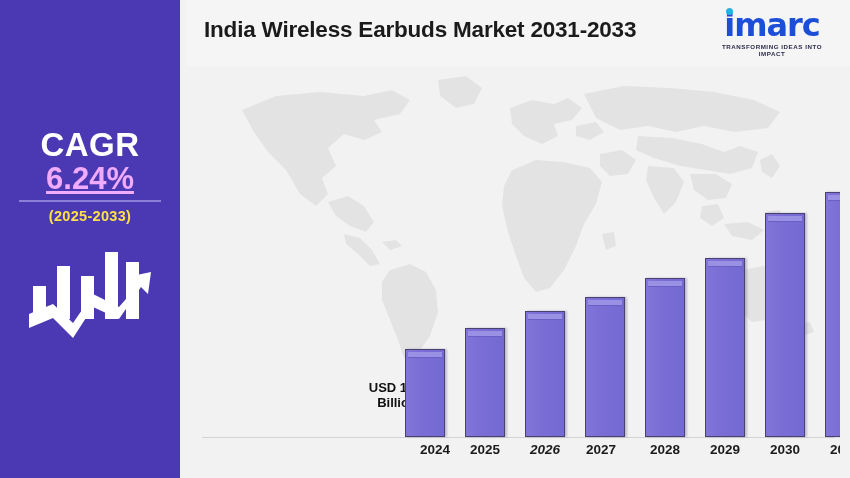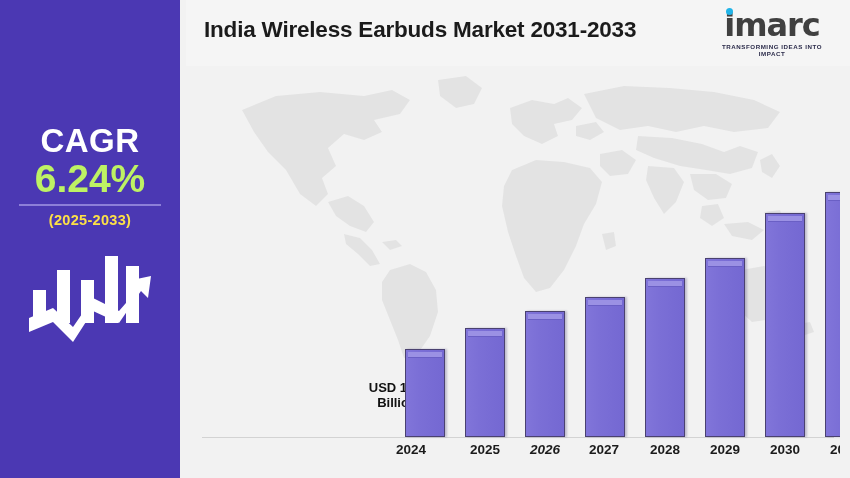--- a/index.html
+++ b/index.html
@@ -16,21 +16,21 @@
   .left-panel{
     position:absolute;left:0;top:0;width:180px;height:478px;
     background:#4b38b3;
     display:flex;flex-direction:column;align-items:center;justify-content:center;
   }
   .cagr-label{
     color:#ffffff;font-size:33px;font-weight:bold;letter-spacing:.5px;
     line-height:1;margin-bottom:2px;
   }
   .cagr-value{
-    color:#bef264;font-size:39px;font-weight:bold;line-height:1.05;
+    color:#f0abfc;font-size:31px;font-weight:bold;line-height:1.05;text-decoration:underline;
   }
   .cagr-rule{
     width:142px;height:2px;background:#8d7fd8;margin:4px 0 6px 0;
   }
   .cagr-period{
     color:#fde047;font-size:14.5px;font-weight:bold;letter-spacing:.3px;
   }
   .growth-icon{margin-top:26px;}
 
   
@@ -48,21 +48,21 @@
     letter-spacing:-0.2px;white-space:nowrap;
   }
   .logo{
     position:absolute;right:14px;top:8px;width:128px;text-align:center;
   }
   .logo-dot{
     position:absolute;left:18px;top:0px;width:7px;height:7px;border-radius:50%;
     background:#21b4e8;
   }
   .logo-word{
-    font-size:32px;font-weight:bold;color:#404040;line-height:34px;
+    font-size:32px;font-weight:bold;color:#1d4ed8;line-height:34px;
     letter-spacing:-1px;font-family:"DejaVu Sans", sans-serif;
   }
   .logo-tag{
     font-size:6.2px;font-weight:bold;color:#2b2b4a;letter-spacing:.55px;
     margin-top:1px;
   }
 
   
   .plot{
     position:absolute;left:10px;top:66px;width:644px;height:398px;
@@ -185,36 +185,36 @@
         <div class="bar-baseline"></div>
 
         <div class="valuelabel" style="left:155px;top:314px;">
           <span>USD 1.04</span>
           <span>Billion</span>
         </div>
 
         <div class="bar" style="left:209px;top:283px;height:88px;">
             <div class="cap"></div>
           </div>
-        <div class="xlabel" style="left:185px;">2024</div>
+        <div class="xlabel" style="left:209px;">2024</div>
 
         <div class="bar" style="left:269px;top:262px;height:109px;">
             <div class="cap"></div>
           </div>
         <div class="xlabel" style="left:259px;">2025</div>
 
         <div class="bar" style="left:329px;top:245px;height:126px;">
             <div class="cap"></div>
           </div>
         <div class="xlabel" style="left:319px;font-style:italic;">2026</div>
 
         <div class="bar" style="left:389px;top:231px;height:140px;">
             <div class="cap"></div>
           </div>
-        <div class="xlabel" style="left:378px;">2027</div>
+        <div class="xlabel" style="left:360px;text-align:right;">2027</div>
 
         <div class="bar" style="left:449px;top:212px;height:159px;">
             <div class="cap"></div>
           </div>
         <div class="xlabel" style="left:439px;">2028</div>
 
         <div class="bar" style="left:509px;top:192px;height:179px;">
             <div class="cap"></div>
           </div>
         <div class="xlabel" style="left:499px;">2029</div>

